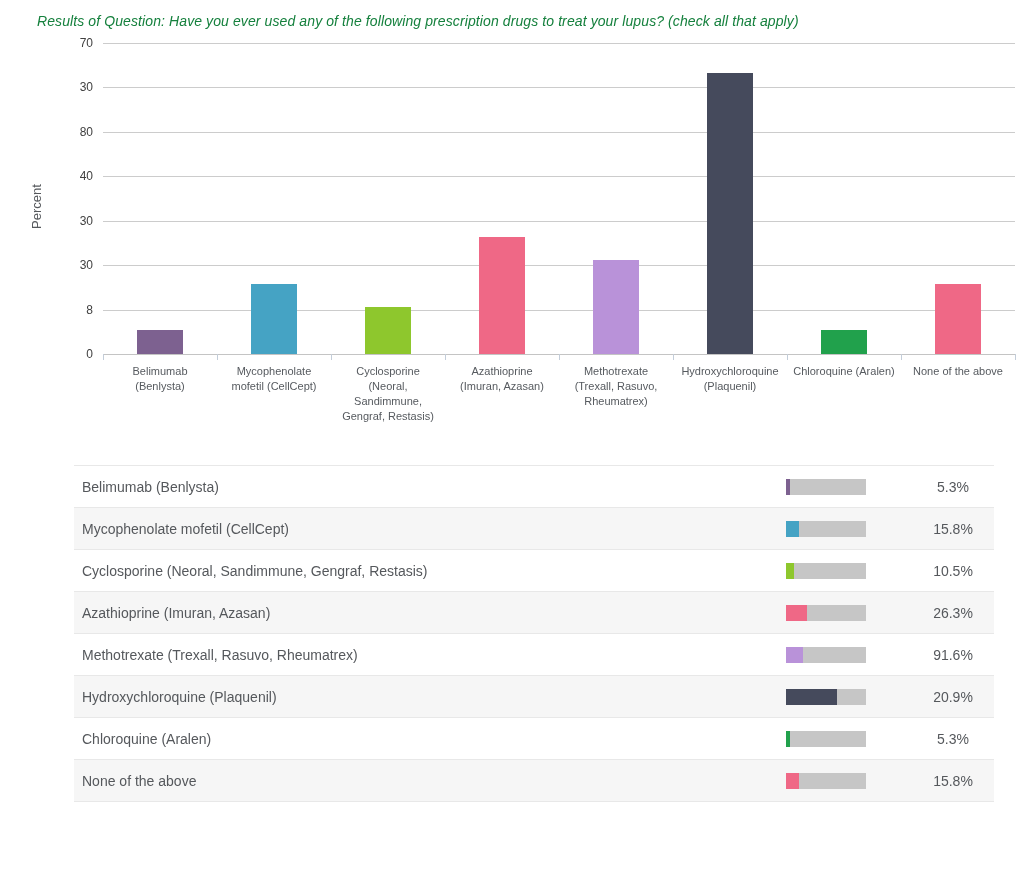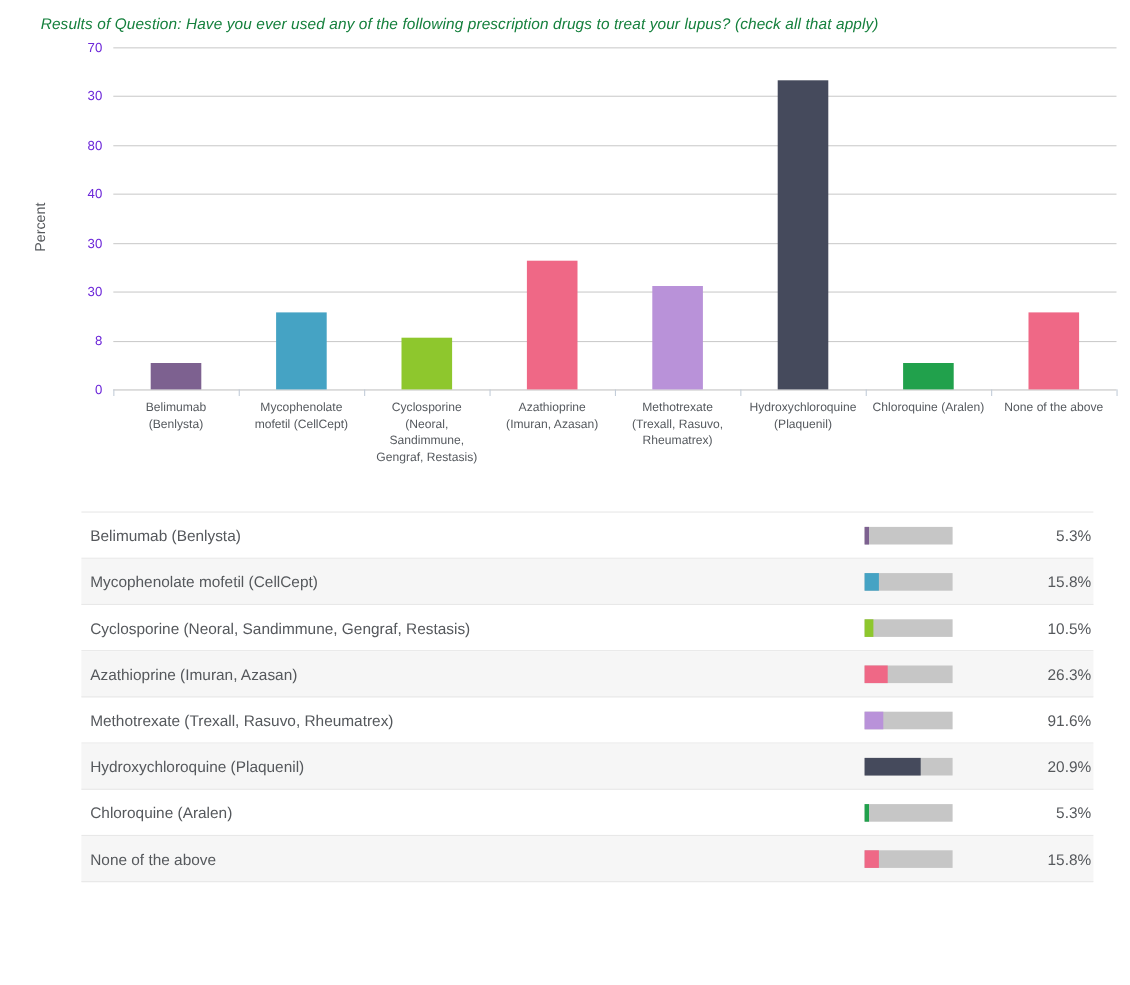--- a/index.html
+++ b/index.html
@@ -26,21 +26,21 @@
     height:312px;
     border-bottom:1px solid #c4c4c4;
   }
   .gridline {
     position:absolute; left:0; right:0; height:1px;
     background:#cccccc;
   }
   .ytick-label {
     position:absolute; right:calc(100% + 10px);
     width:40px; text-align:right;
-    font-size:12px; color:#6d28d9;
+    font-size:12px; color:#404040;
     transform:translateY(-50%);
   }
   .y-axis-title {
     position:absolute; right:calc(100% + 44px); top:50%;
     transform:rotate(-90deg) translateX(0);
     transform-origin:center;
     font-size:13px; color:#55585c;
     white-space:nowrap;
   }
   .bar {
@@ -80,21 +80,21 @@
     font-size:14px; color:#55585c;
   }
   .trow.alt { background:#f6f6f6; }
   .td-label { flex:1 1 auto; padding-left:8px; }
   .td-bar {
     width:80px; height:16px;
     background:#c6c6c6;
     position:relative; flex:0 0 auto;
   }
   .td-bar-fill { position:absolute; left:0; top:0; bottom:0; }
-  .td-percent { width:80px; text-align:right; padding-right:2px; flex:0 0 auto;margin-left:48px; }
+  .td-percent { width:80px; text-align:center; padding-right:2px; flex:0 0 auto;margin-left:48px; }
 </style>
 </head>
 <body>
 
 <div class="page">
 
   <div class="page-title">Results of Question: Have you ever used any of the following prescription drugs to treat your lupus? (check all that apply)</div>
 
   <div class="chart">
     <div class="plot">

